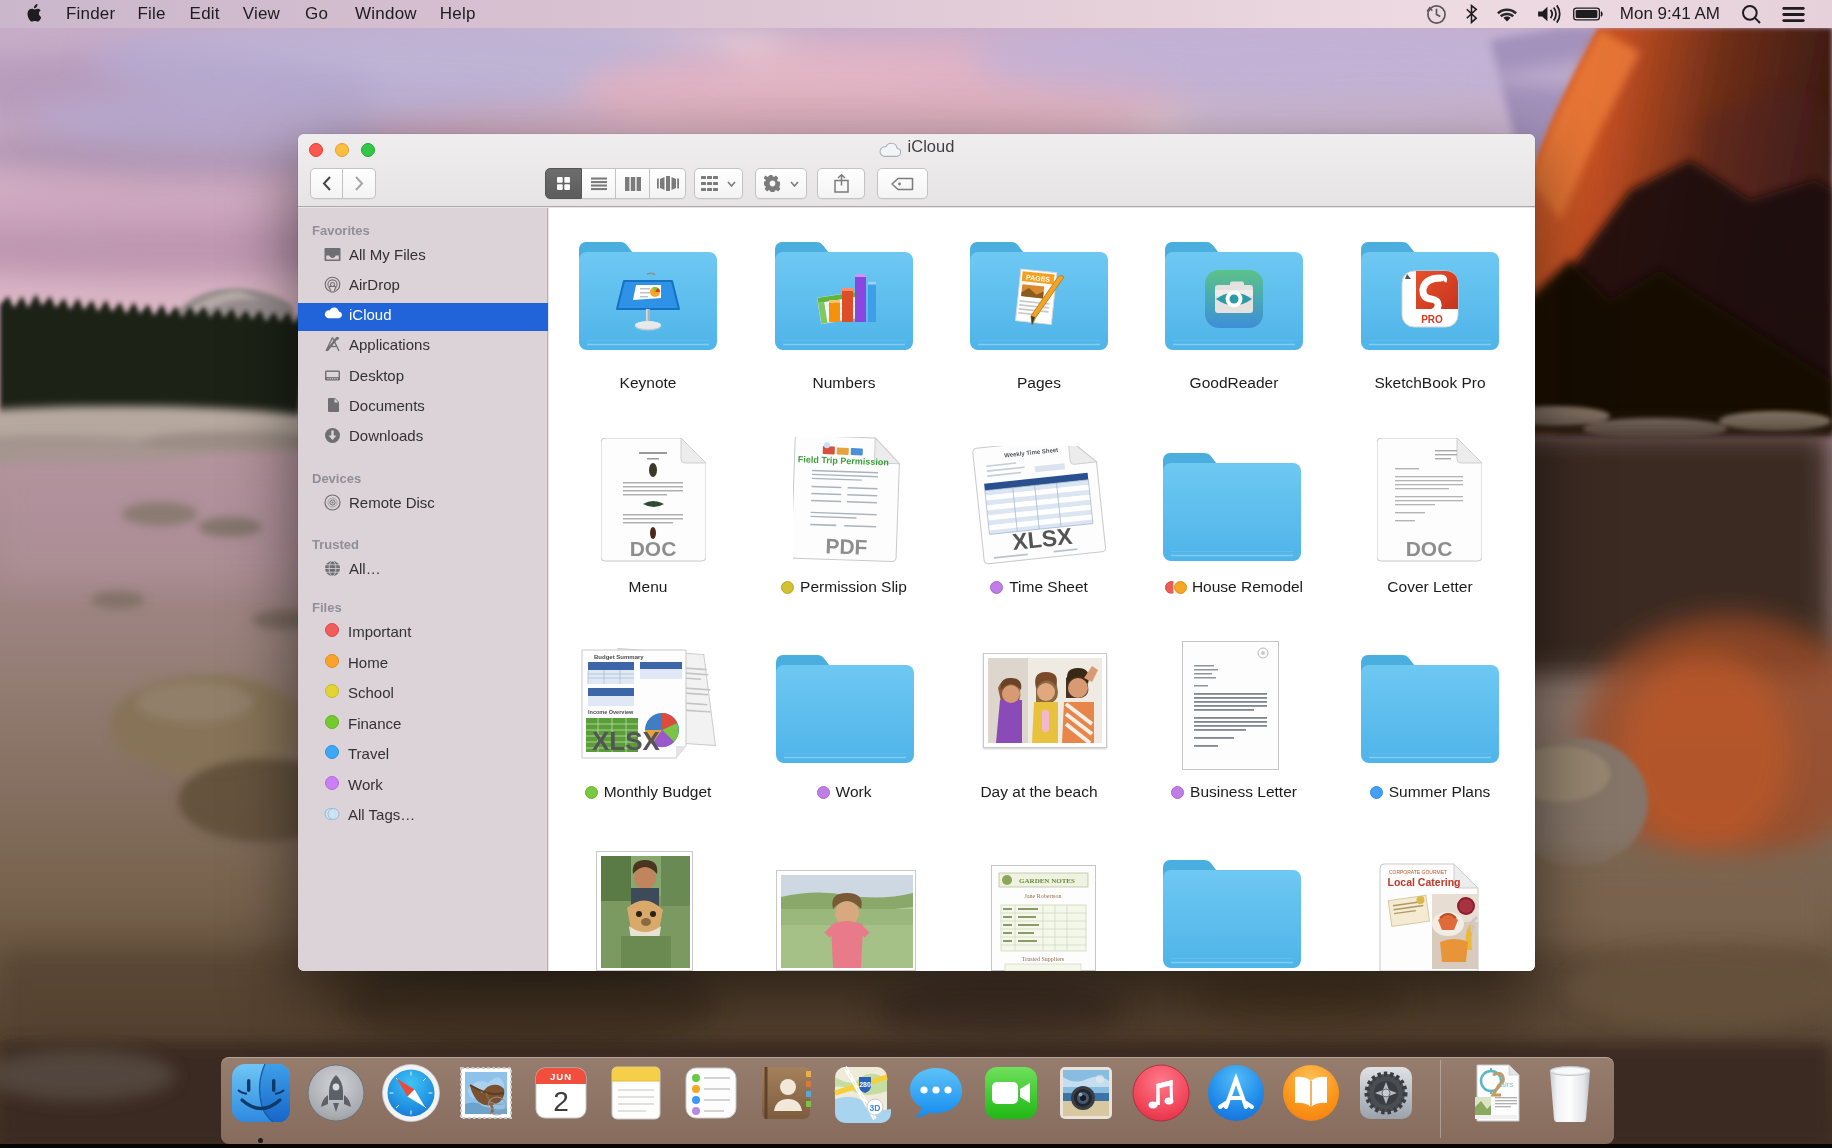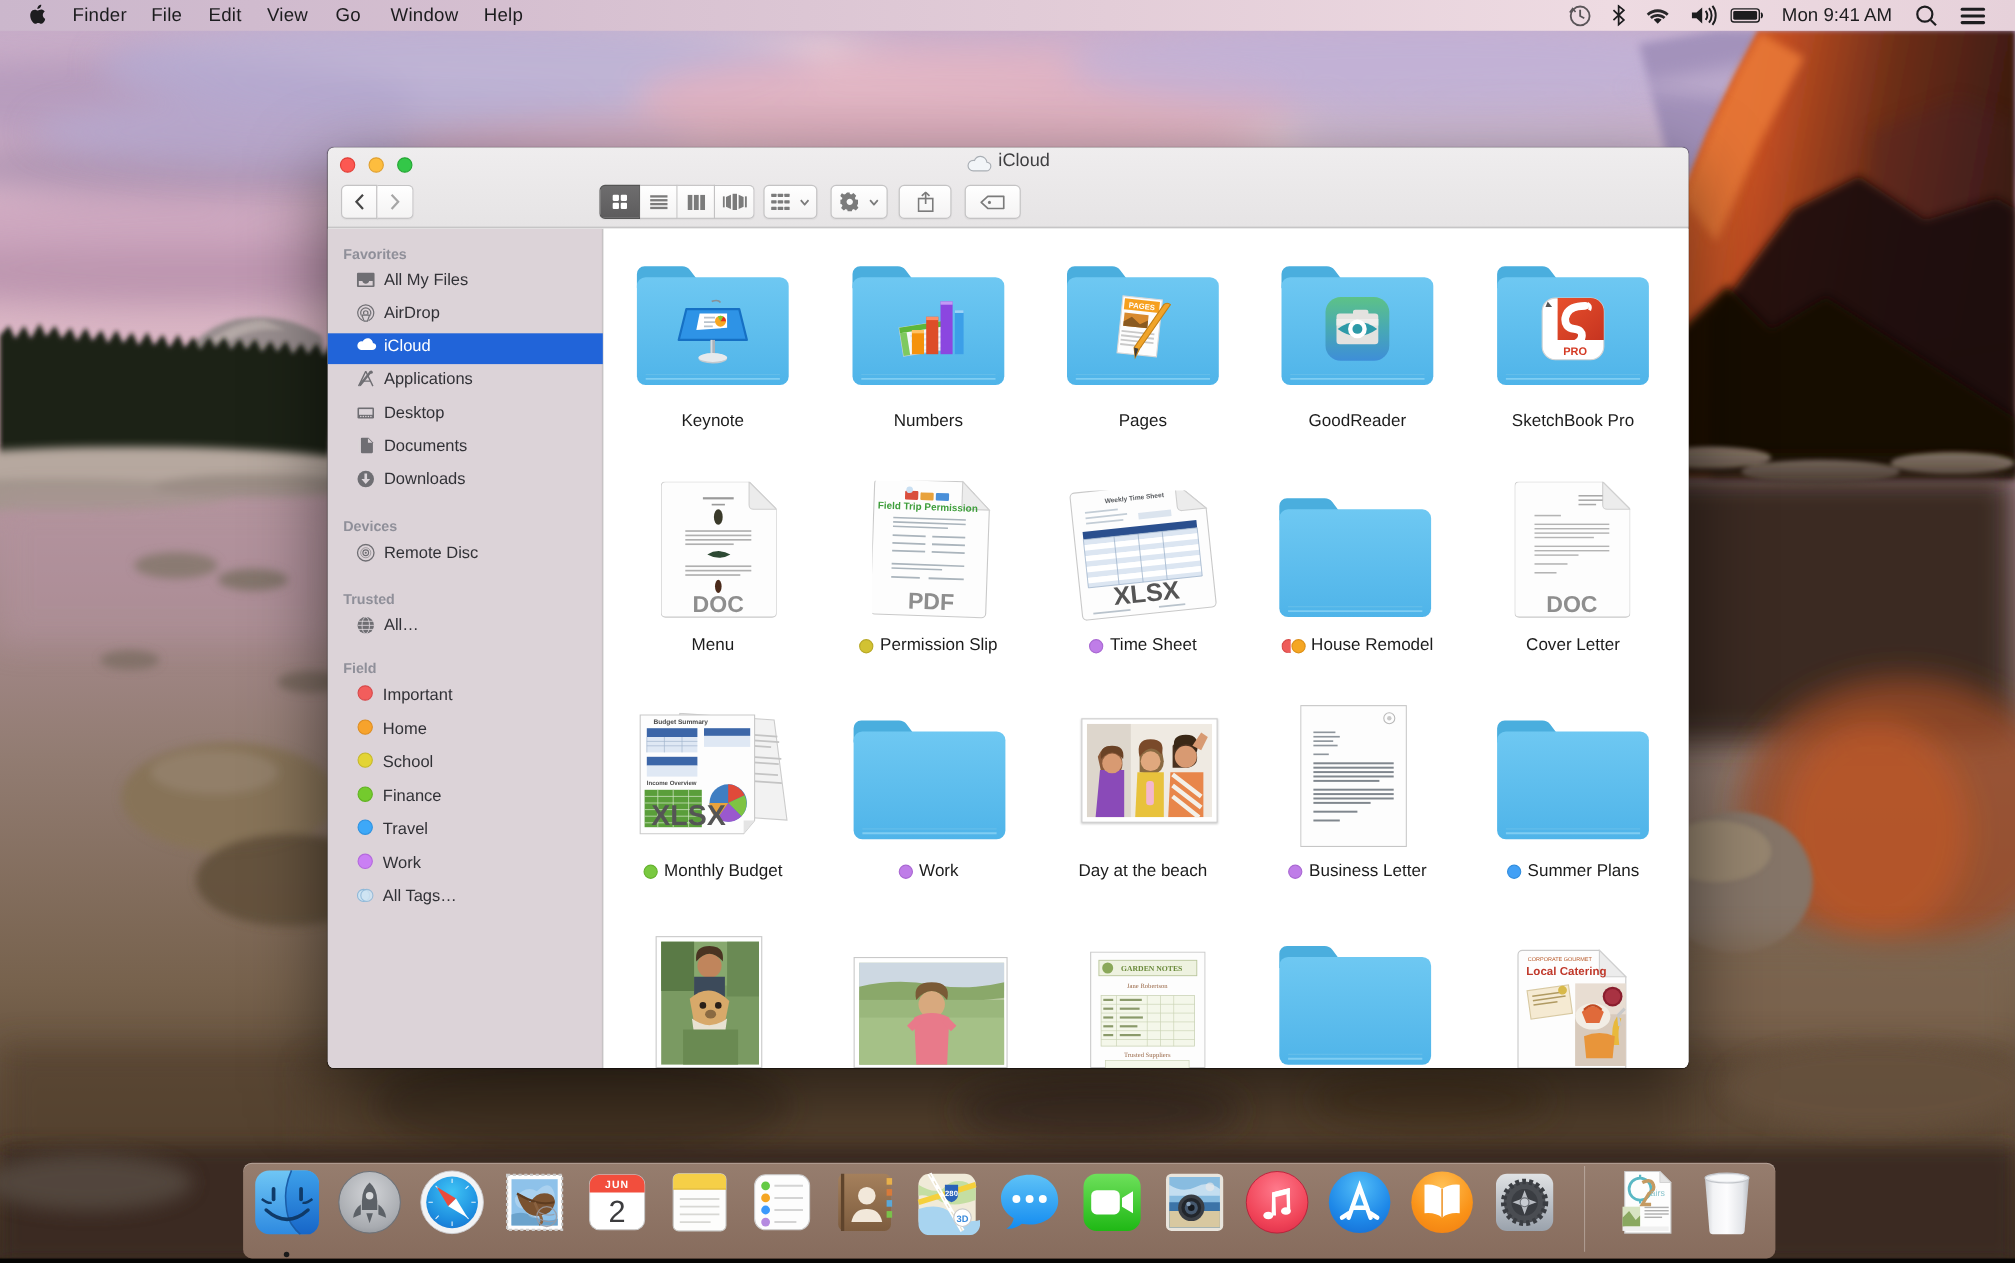--- a/index.html
+++ b/index.html
@@ -361,21 +361,21 @@
             <circle cx="8.5" cy="8.5" r="1" fill="#6f6e73"></circle>
           </svg>Remote Disc</div>
 <div class="shead" style="top:329px">Trusted</div>
 <div class="srow" style="top:352px"><svg width="17" height="17" viewBox="0 0 17 17">
             <circle cx="8.5" cy="8.5" r="7.5" fill="#6f6e73"></circle>
             <g stroke="#dbd4d9" stroke-width="0.8" fill="none">
               <ellipse cx="8.5" cy="8.5" rx="3.4" ry="7.5"></ellipse>
               <path d="M1,8.5 h15 M2,4.8 h13 M2,12.2 h13"></path>
             </g>
           </svg>All…</div>
-<div class="shead" style="top:392px">Field</div>
+<div class="shead" style="top:392px">Files</div>
 <div class="srow" style="top:415px"><span class="tagdot" style="background:#f25d5c;border:1px solid #d74a4c"></span>Important</div>
 <div class="srow" style="top:446px"><span class="tagdot" style="background:#f7a32c;border:1px solid #dd8d22"></span>Home</div>
 <div class="srow" style="top:476px"><span class="tagdot" style="background:#e3d434;border:1px solid #c5b82a"></span>School</div>
 <div class="srow" style="top:507px"><span class="tagdot" style="background:#74ca2d;border:1px solid #60b322"></span>Finance</div>
 <div class="srow" style="top:537px"><span class="tagdot" style="background:#3da8f8;border:1px solid #2f92e0"></span>Travel</div>
 <div class="srow" style="top:568px"><span class="tagdot" style="background:#ca7ff4;border:1px solid #b469dd"></span>Work</div>
 <div class="srow" style="top:598px"><svg width="16" height="16" viewBox="0 0 16 16" style="margin:0 8px 0 0">
             <circle cx="6.5" cy="8" r="5.5" fill="#cfe4f3" stroke="#8fb8d8" stroke-width="1"></circle>
             <circle cx="9.5" cy="8" r="5.5" fill="#cfe4f3" stroke="#8fb8d8" stroke-width="1" opacity=".85"></circle>
           </svg>All Tags…</div>

